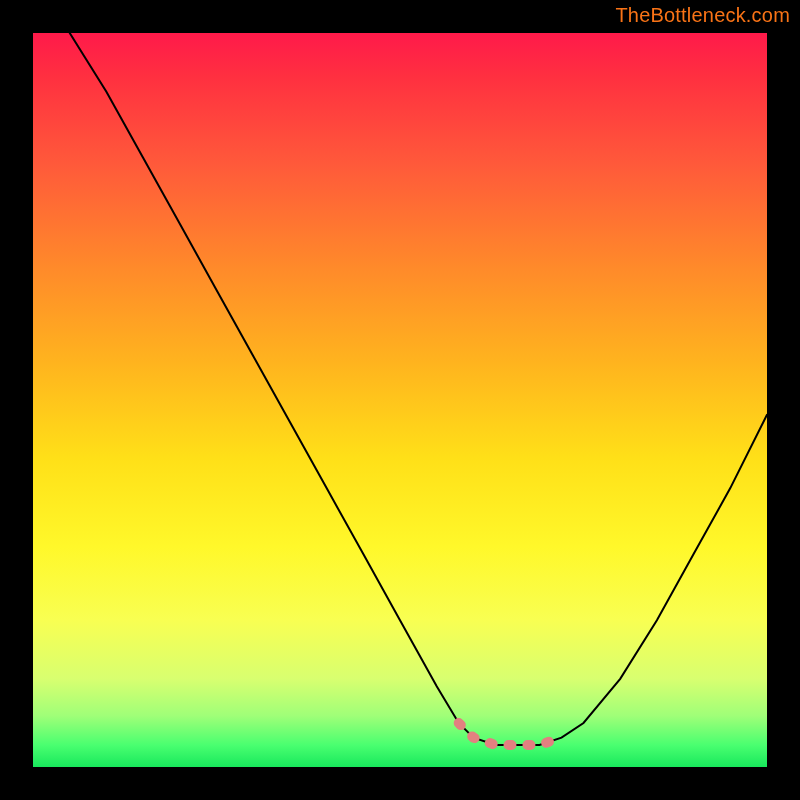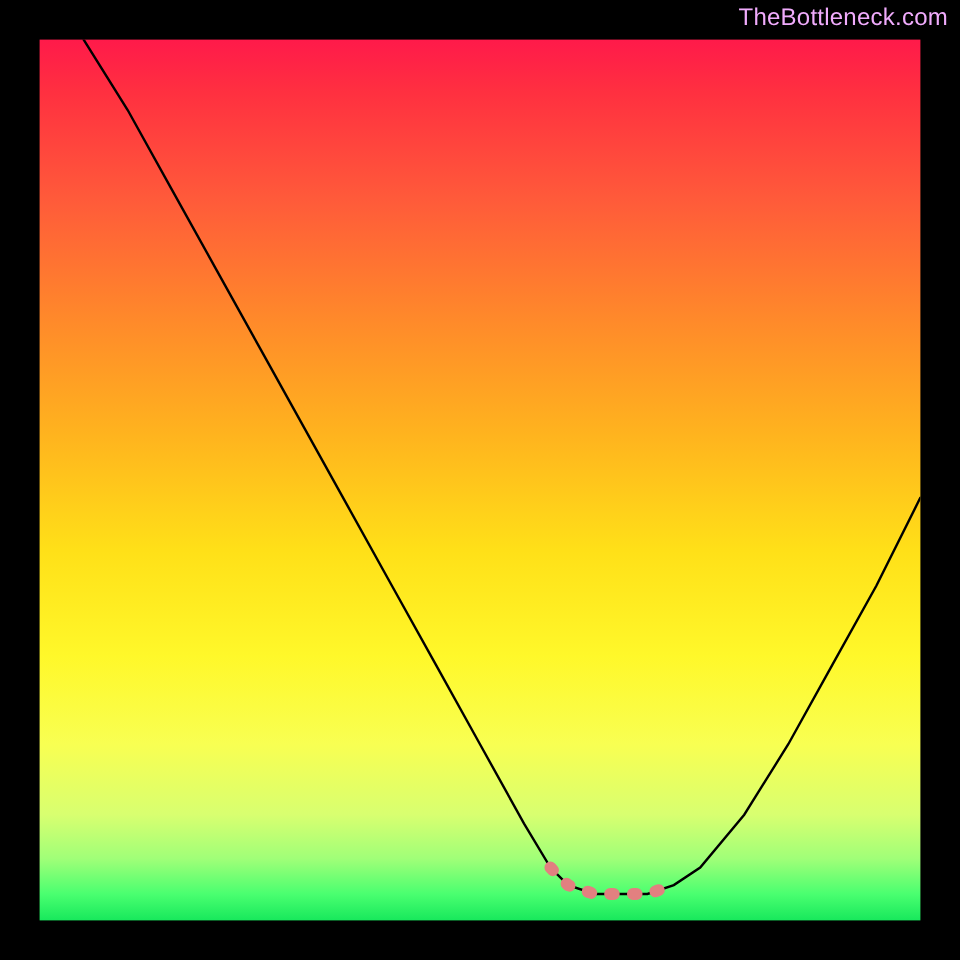--- a/index.html
+++ b/index.html
@@ -8,21 +8,21 @@
     height: 800px;
     background: #000;
     position: relative;
     font-family: Arial, sans-serif;
     overflow: hidden;
   }
   .watermark {
     position: absolute;
     top: 4px;
     right: 10px;
-    color: #f0abfc;
+    color: #f97316;
     font-size: 20px;
     font-weight: 500;
     z-index: 10;
     letter-spacing: 0.2px;
     text-align: right;
   }
   .plot-area {
     position: absolute;
     left: 33px;
     top: 33px;

